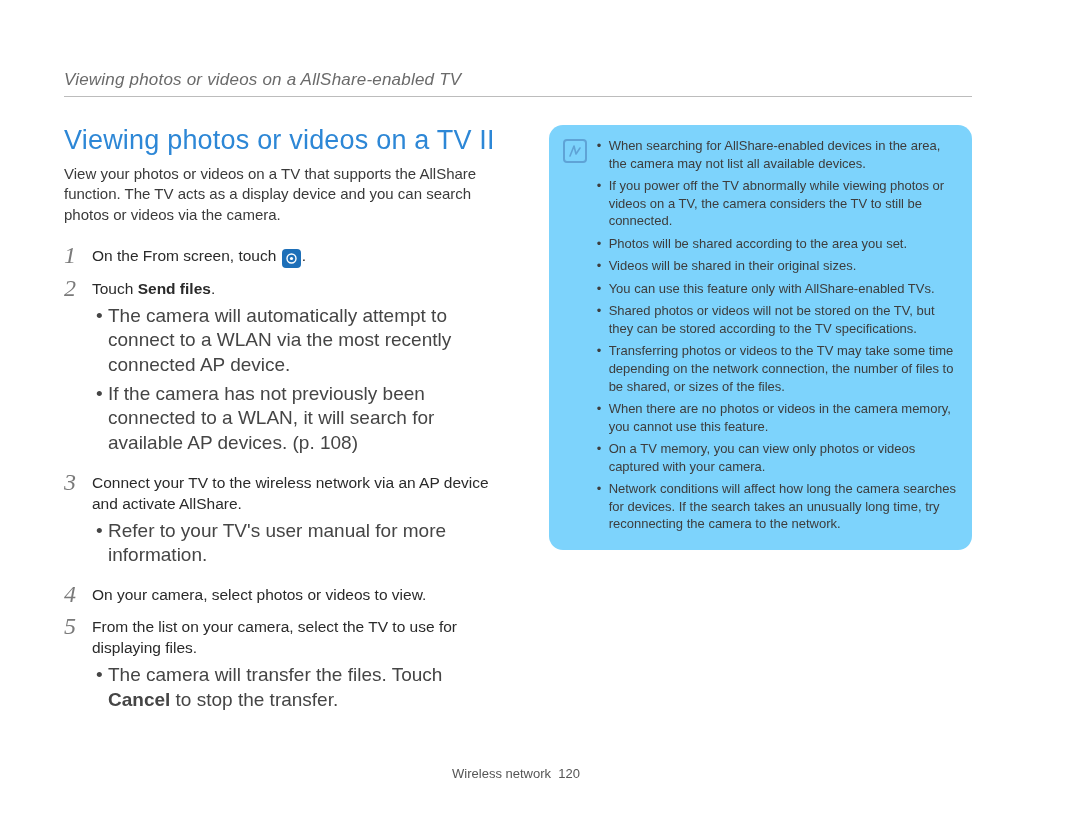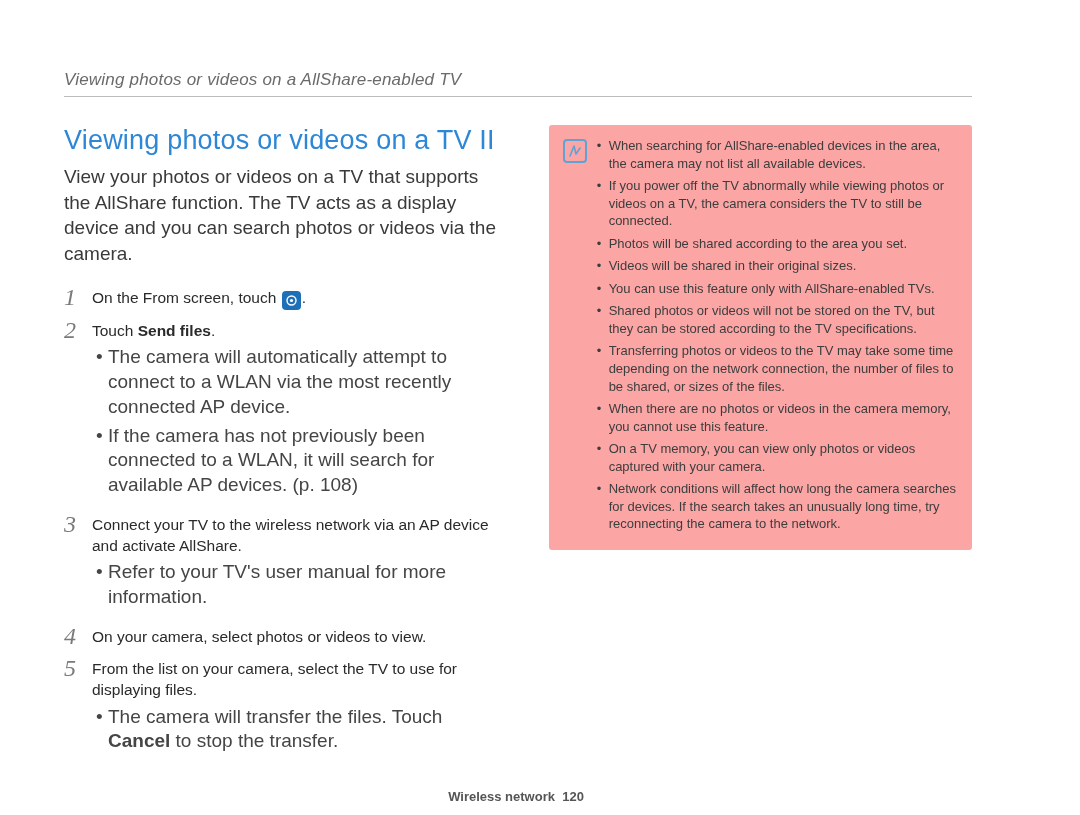--- a/index.html
+++ b/index.html
@@ -41,21 +41,21 @@
   .col-right { flex: 0.98; }
   h1.section-title {
     color: #2d87d6;
     font-weight: 400;
     font-size: 27px;
     margin: 0 0 8px 0;
     letter-spacing: 0.2px;
   }
   p.intro {
     margin: 0 0 18px 0;
-    font-size: 19px;
+    font-size: 15px;
     line-height: 1.35;
     color: #3a3a3a;
   }
   ol.steps {
     list-style: none;
     margin: 0;
     padding: 0;
   }
   ol.steps > li {
     display: flex;
@@ -106,22 +106,22 @@
     justify-content: center;
     width: 19px;
     height: 19px;
     border-radius: 4px;
     background: #1d6fb8;
     vertical-align: -4px;
     margin: 0 1px;
   }
   .icon-allshare svg { display: block; }
   .note-box {
-    background: #fca5a5;
-    border-radius: 3px;
+    background: #7dd3fc;
+    border-radius: 14px;
     padding: 12px 14px 12px 14px;
     display: flex;
     gap: 10px;
     align-items: flex-start;
   }
   .note-icon {
     width: 20px;
     height: 20px;
     flex-shrink: 0;
     border: 2px solid #5fa3d6;
@@ -146,27 +146,26 @@
     margin-bottom: 5px;
   }
   ul.notes li::before {
     content: "•";
     position: absolute;
     left: 0;
     top: 0;
   }
   .footer {
     position: absolute;
-    bottom: 11px;
+    bottom: 34px;
     left: 0;
     width: 100%;
     text-align: center;
     font-size: 13px;
     color: #555;
-    font-weight: bold;
   }
 </style>
 </head>
 <body>
 
 <div class="page">
 
   <div class="header-line">Viewing photos or videos on a AllShare-enabled TV</div>
 
   <div class="columns">

